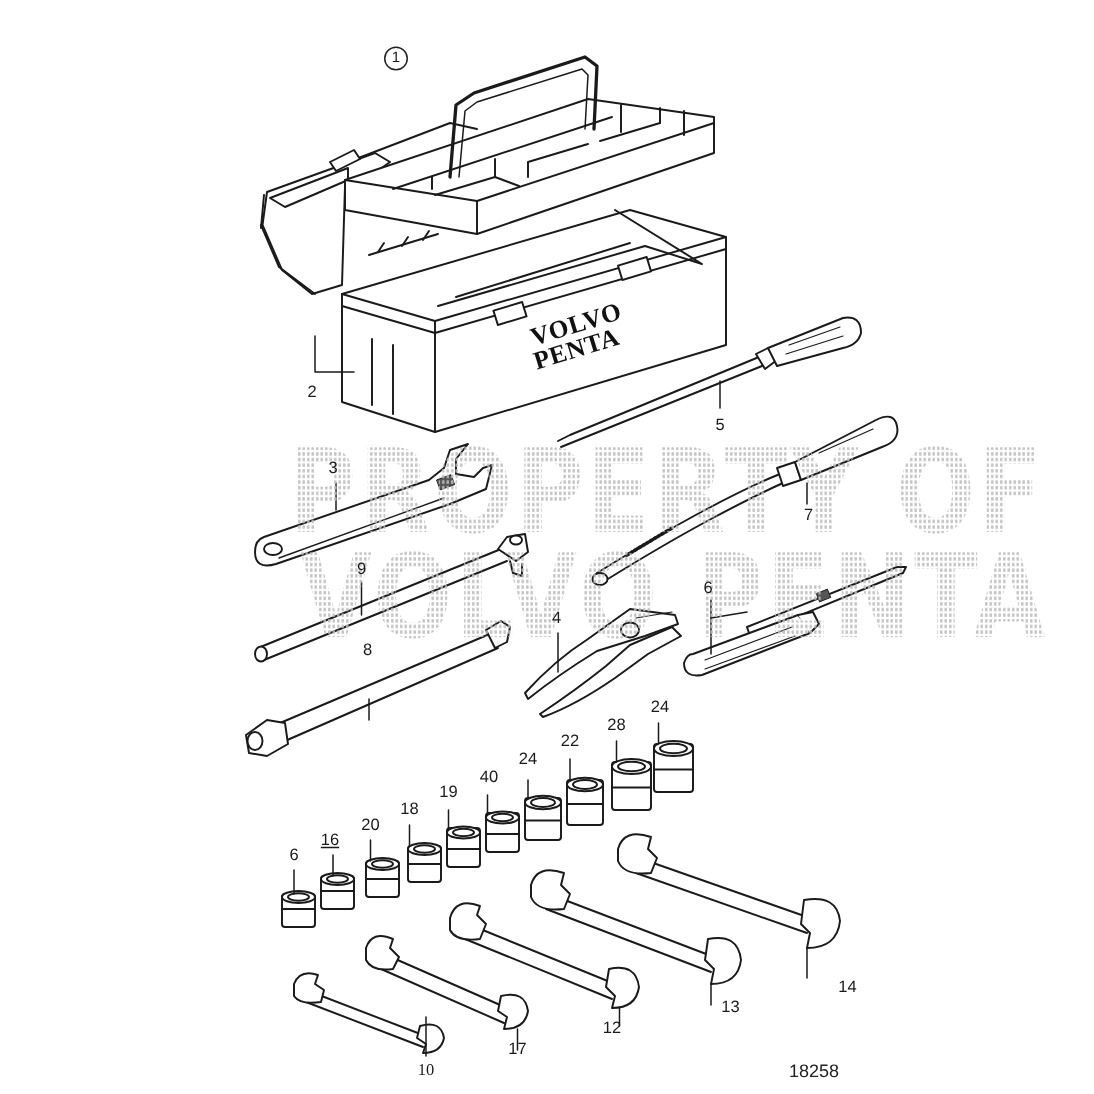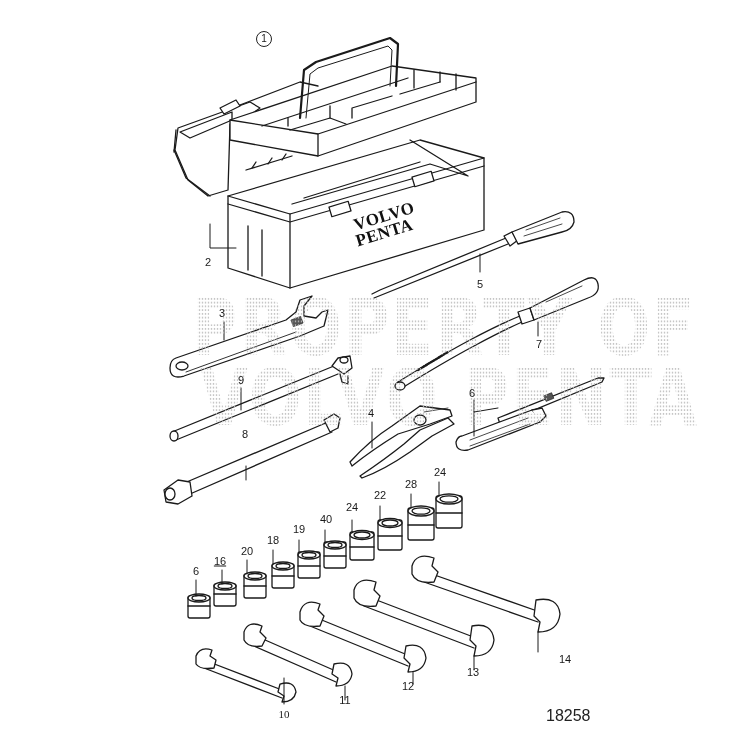--- a/index.html
+++ b/index.html
@@ -12,21 +12,21 @@
                font-size: 62px; letter-spacing: 2px; color: transparent;
                -webkit-text-stroke: 0px; text-align: center; white-space: nowrap;
                background-image: radial-gradient(#bdbdbd 0.9px, transparent 1.1px);
                background-size: 3px 3px; -webkit-background-clip: text; background-clip: text;
                opacity: 0.85; transform: scaleY(1.25); transform-origin: top left; }
   .brand { position: absolute; font-family: "Liberation Serif", serif; font-weight: bold;
            font-size: 17px; line-height: 16px; color: #111; transform: rotate(-17deg);
            transform-origin: left top; letter-spacing: 0.5px; }
   .circ { position: absolute; width: 14px; height: 14px; border: 1px solid #222; border-radius: 50%;
           font-size: 10px; line-height: 14px; text-align: center; }
-  .fig-no { position: absolute; font-size: 16px; color: #222; margin-left: 20px; }
+  .fig-no { position: absolute; font-size: 12px; color: #222; }
 </style>
 </head>
 <body>
 
 <svg id="canvas" viewBox="0 0 729 729" xmlns="http://www.w3.org/2000/svg" fill="none" stroke="#1a1a1a" stroke-width="1.3" stroke-linejoin="round" stroke-linecap="round">
 
   <g>
 
     <path d="M178,128 L250,102 L260,108 L246,118 L230,124 L228,190 L208,196 L188,180 L175,150 Z" fill="#fff"></path>
     <path d="M180,132 L232,112 L232,120 L190,138 Z"></path>
@@ -257,23 +257,23 @@
 
 <div class="callout" style="left:208px; top:262px;">2</div>
 <div class="callout" style="left:222px; top:313px;">3</div>
 <div class="callout" style="left:371px; top:413px;">4</div>
 <div class="callout" style="left:480px; top:284px;">5</div>
 <div class="callout" style="left:472px; top:393px;">6</div>
 <div class="callout" style="left:539px; top:344px;">7</div>
 <div class="callout" style="left:245px; top:434px;">8</div>
 <div class="callout" style="left:241px; top:380px;">9</div>
 <div class="callout" style="left:284px; top:714px;font-family:Liberation Serif, serif;">10</div>
-<div class="callout" style="left:345px; top:700px;">11</div>
+<div class="callout" style="left:345px; top:700px;">17</div>
 <div class="callout" style="left:408px; top:686px;">12</div>
-<div class="callout" style="left:473px; top:672px;">13</div>
+<div class="callout" style="left:487px; top:672px;">13</div>
 <div class="callout" style="left:537px; top:659px;margin-left:28px;">14</div>
 <div class="callout" style="left:196px; top:571px;">6</div>
 <div class="callout" style="left:220px; top:561px;text-decoration:underline;">16</div>
 <div class="callout" style="left:247px; top:551px;">20</div>
 <div class="callout" style="left:273px; top:540px;">18</div>
 <div class="callout" style="left:299px; top:529px;">19</div>
 <div class="callout" style="left:326px; top:519px;">40</div>
 <div class="callout" style="left:352px; top:507px;">24</div>
 <div class="callout" style="left:380px; top:495px;">22</div>
 <div class="callout" style="left:411px; top:484px;">28</div>

